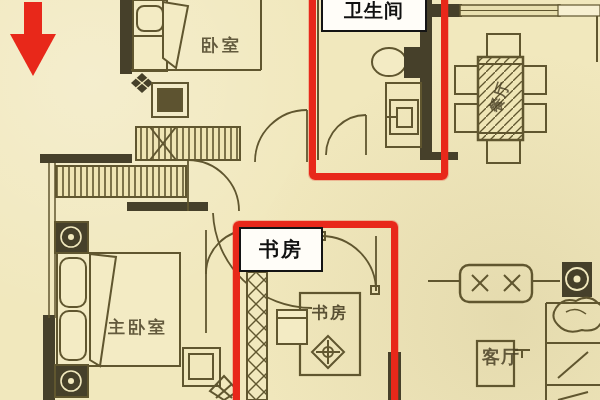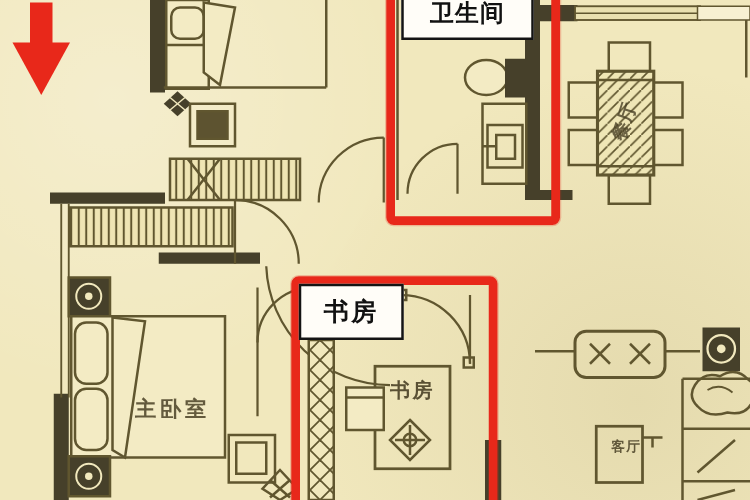--- a/index.html
+++ b/index.html
@@ -13,21 +13,21 @@
   }
   .stage svg{position:absolute;left:0;top:0;}
   .plan-text{
     position:absolute;transform:translate(-50%,-50%);
     color:#4a4126;font-weight:700;white-space:nowrap;opacity:.85;
   }
   .t-bedroom{font-size:17px;letter-spacing:4px;}
   .t-master{font-size:17px;letter-spacing:3px;}
   .t-study{font-size:16px;letter-spacing:2px;opacity:.9;}
   .t-dining{font-size:15px;letter-spacing:1px;transform:translate(-50%,-50%) rotate(-72deg);opacity:.8;}
-  .t-living{font-size:11px;letter-spacing:1px;text-align:right;}
+  .t-living{font-size:18px;letter-spacing:1px;text-align:right;}
   .red-box{
     position:absolute;border:7px solid #e8281a;border-radius:6px;
     box-shadow:0 0 0 1px rgba(232,40,26,.25);
   }
   .tag{
     position:absolute;background:#fffdf8;border:2px solid #141414;
     display:flex;align-items:center;justify-content:center;
     color:#111;font-weight:700;
   }
   .tag-bath{left:321px;top:-10px;width:102px;height:38px;font-size:19px;letter-spacing:1px;}
@@ -239,19 +239,20 @@
     <polygon points="10,34 56,34 33,76" fill="#e8281a"></polygon>
   </svg>
 
   <div class="tag tag-bath">
     <span>卫生间</span>
   </div>
   <div class="tag tag-study">
     <span>书房</span>
   </div>
 
+  <div class="plan-text t-bedroom" style="left:222px;top:45px;">卧室</div>
   <div class="plan-text t-master" style="left:138px;top:327px;">主卧室</div>
   <div class="plan-text t-study" style="left:330px;top:313px;">书房</div>
   <div class="plan-text t-dining" style="left:500px;top:97px;">餐厅</div>
   <div class="plan-text t-living" style="left:501px;top:357px;">客厅</div>
 
 
 </div>
 
 </body></html>

